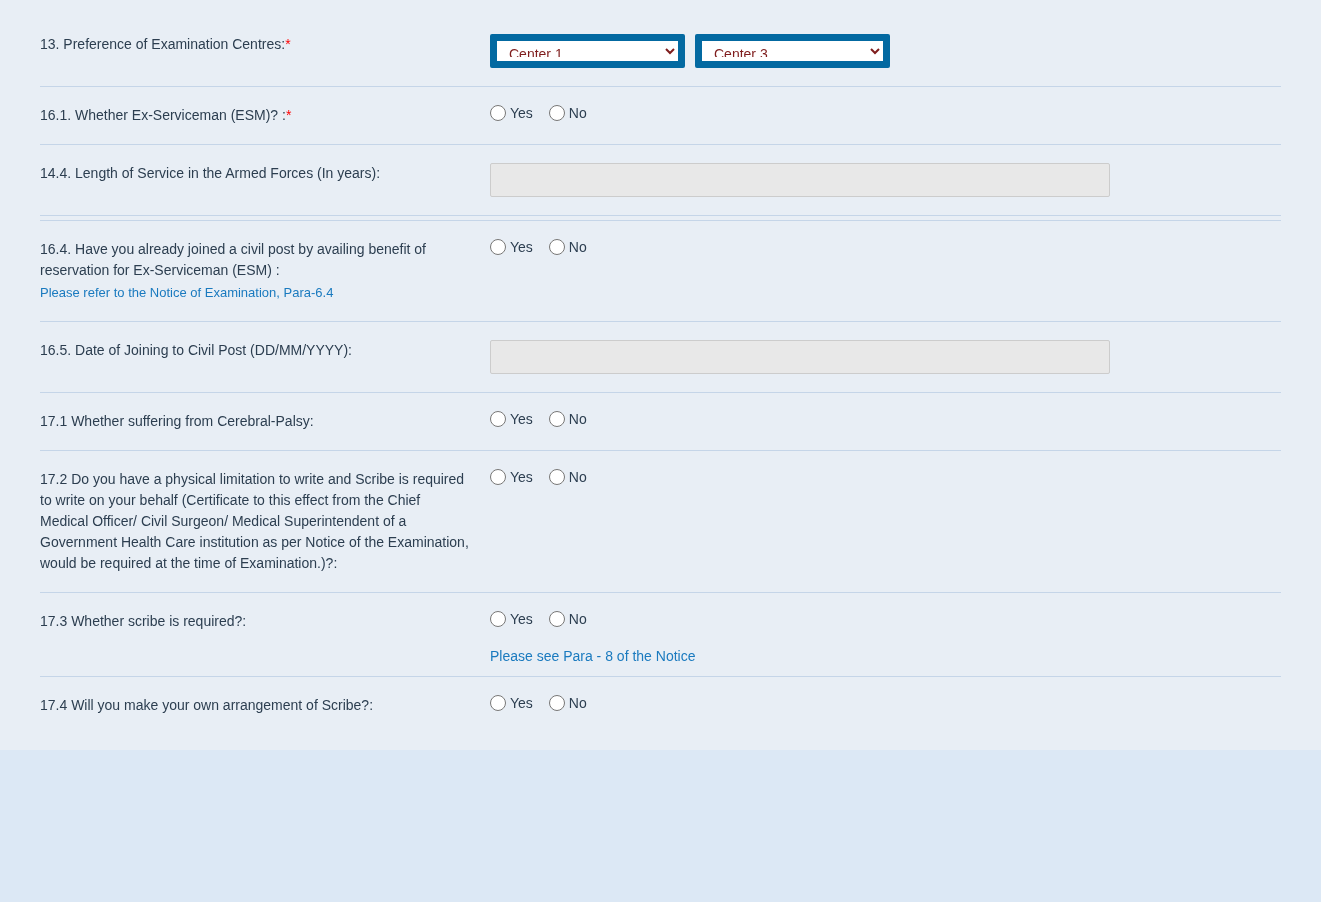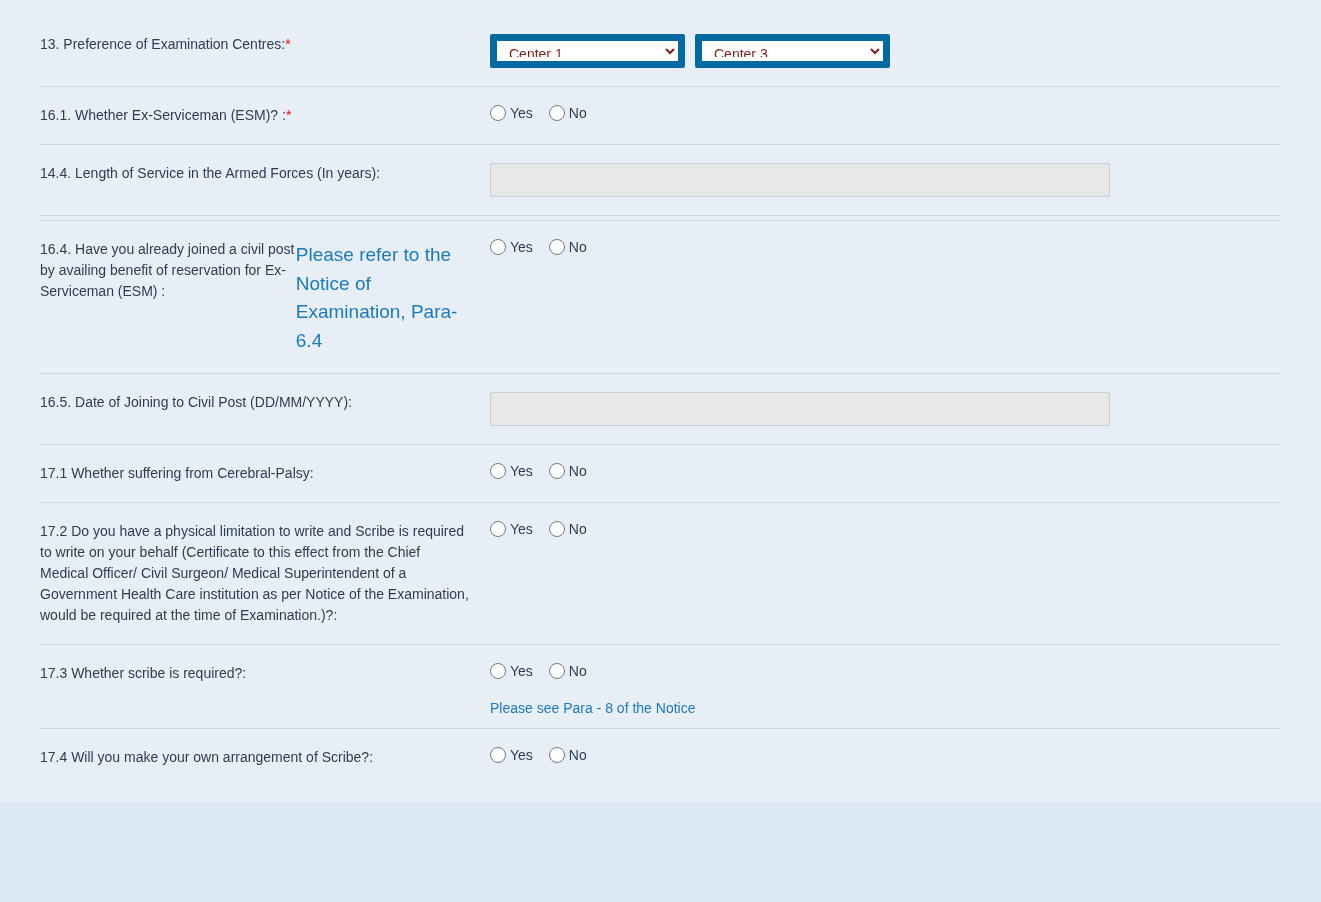--- a/index.html
+++ b/index.html
@@ -90,27 +90,27 @@
     .required-star {
       color: red;
     }
     .link-text {
       color: #1a7abf;
       font-size: 14px;
       cursor: pointer;
       text-decoration: none;
     }
     .sub-label {
-      font-size: 19px;
+      font-size: 13px;
       color: #1a7abf;
       margin-top: 2px;
     }
     .label-with-link {
       display: flex;
-      flex-direction: row;
+      flex-direction: column;
     }
     .section-divider {
       border: none;
       border-top: 1px solid #c5d5e8;
       margin: 4px 0;
     }
   </style>
 </head>
 <body>
 

